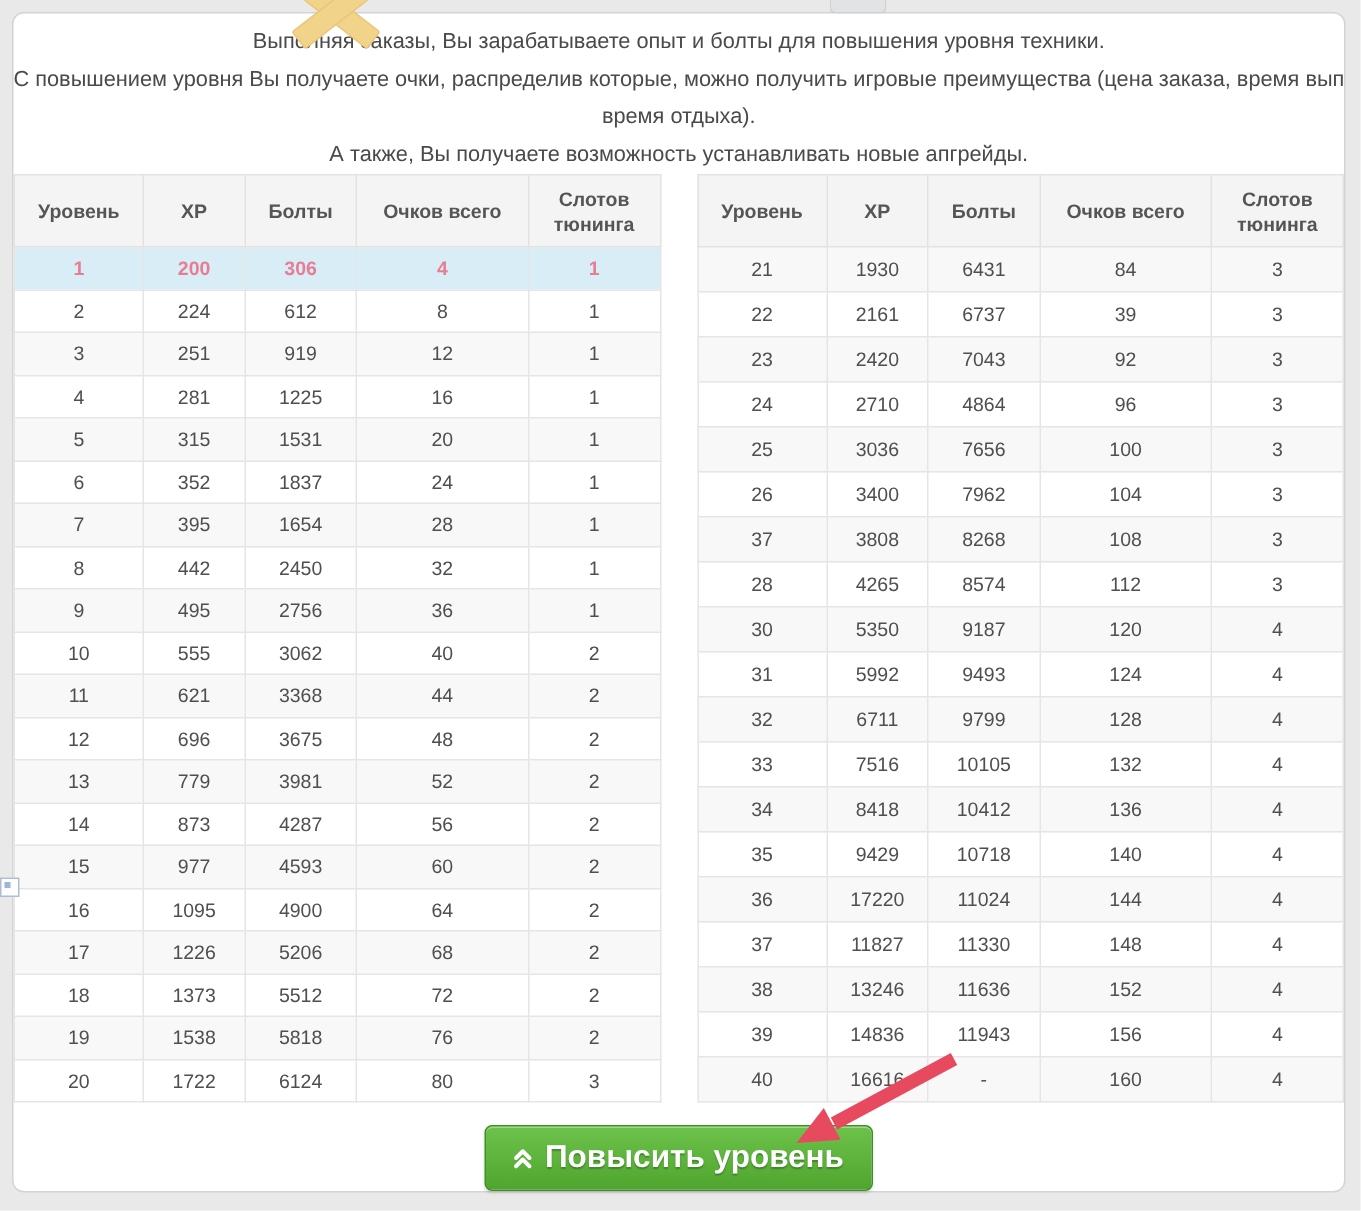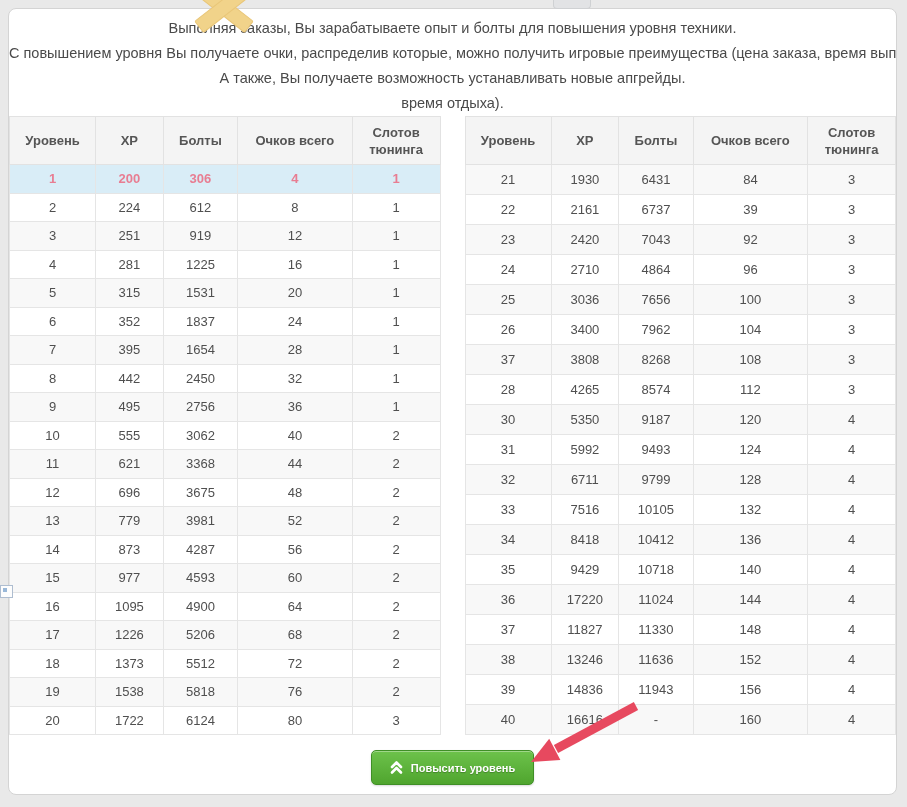--- a/index.html
+++ b/index.html
@@ -35,21 +35,21 @@
     text-align:center;box-sizing:border-box;
   }
   tbody tr:nth-child(odd){background:#f8f8f8;}
   tbody tr.hl{background:#d9edf7;}
   tbody tr.hl td{color:#e87d92;font-weight:bold;}
   .btn-row{display:flex;justify-content:center;margin-top:15px;}
   .btn{
     display:flex;align-items:center;gap:8px;
     background:linear-gradient(#6dc24b,#4fa52e);
     border:1px solid #3f8f26;border-radius:5px;
-    color:#ffffff;font-weight:bold;font-size:11px;
+    color:#ffffff;font-weight:bold;font-size:21px;
     padding:9px 18px;cursor:pointer;
     box-shadow:inset 0 1px 0 rgba(255,255,255,.35), 0 1px 2px rgba(0,0,0,.15);
     text-shadow:0 1px 1px rgba(0,0,0,.25);
     font-family:"Liberation Sans",sans-serif;
   }
   .arrow-svg{position:absolute;left:0;top:0;pointer-events:none;z-index:7;}
   
   .gold-x{position:absolute;left:190px;top:-14px;width:66px;height:40px;z-index:5;}
   .gold-x .bar{
     position:absolute;left:2px;top:14px;width:62px;height:13px;
@@ -72,22 +72,22 @@
   }
 </style>
 </head>
 <body>
 
 <div class="card">
 
   <div class="intro">
     <div>Выполняя заказы, Вы зарабатываете опыт и болты для повышения уровня техники.</div>
     <div>С повышением уровня Вы получаете очки, распределив которые, можно получить игровые преимущества (цена заказа, время выполнения,</div>
+    <div>время отдыха).</div>
     <div>А также, Вы получаете возможность устанавливать новые апгрейды.</div>
-    <div>время отдыха).</div>
   </div>
 
   <div class="tables">
     <table>
       <colgroup>
           <col class="c1">
           <col class="c2">
           <col class="c3">
           <col class="c4">
           <col class="c5">

